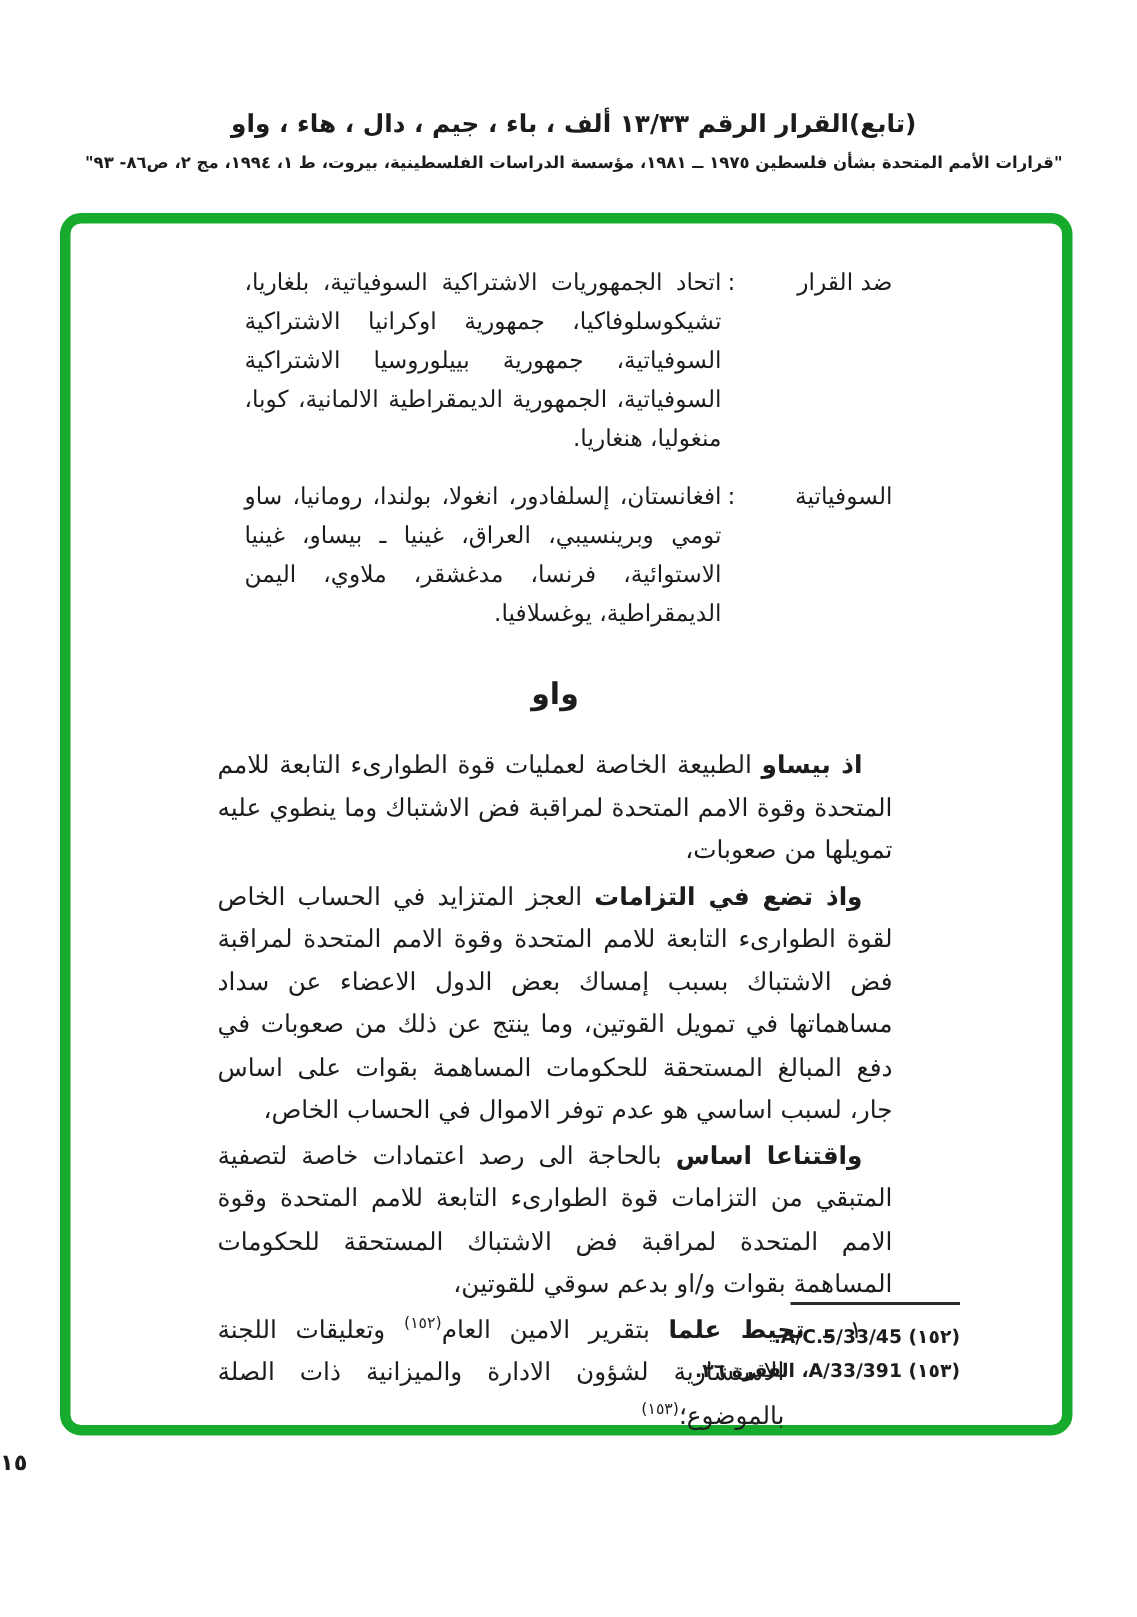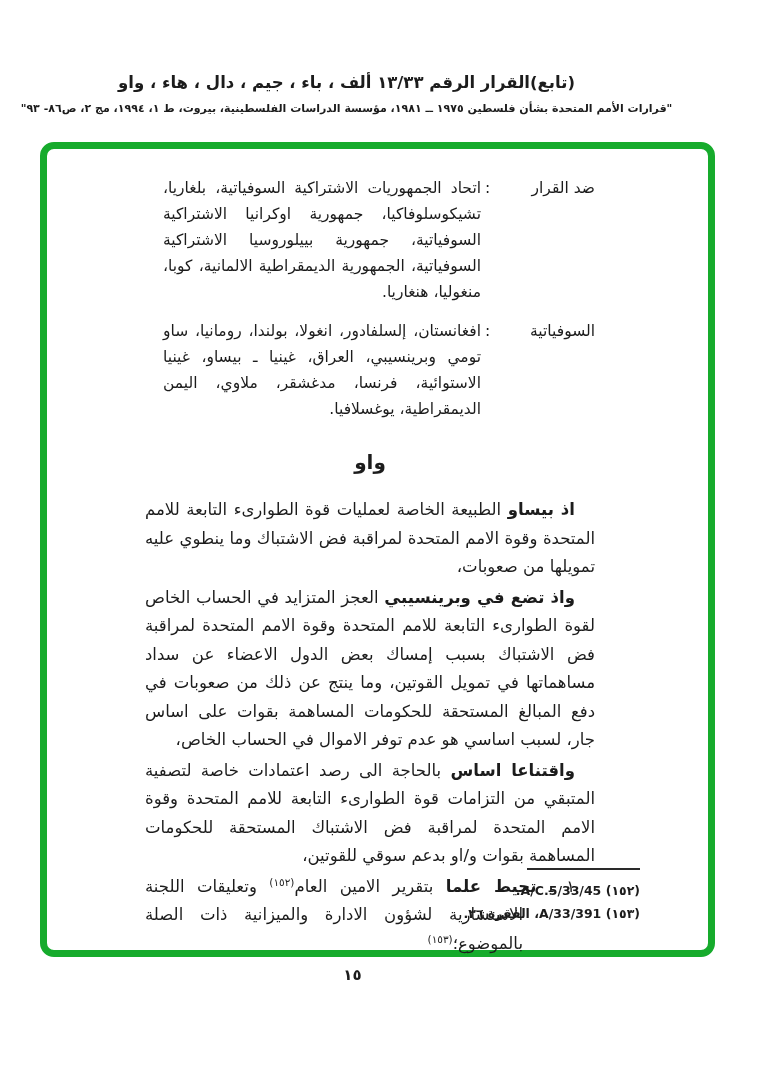--- a/index.html
+++ b/index.html
@@ -1,21 +1,21 @@
 <!DOCTYPE html>
 <html lang="ar"><head>
 <meta charset="utf-8">
 <style>
   html,body{margin:0;padding:0;}
   body{
     width:758px;height:1078px;position:relative;background:#ffffff;
     font-family:"DejaVu Sans", sans-serif;color:#1c1c1c;overflow:hidden;
   }
   
-  .doc-header{position:absolute;top:72px;left:0;width:693px;text-align:center;direction:rtl;}
+  .doc-header{position:absolute;top:72px;left:0;width:693px;text-align:center;direction:rtl;padding-left:36px;}
   .doc-header .h1{font-size:16.5px;font-weight:bold;line-height:22px;}
   .doc-header .h2{font-size:11px;font-weight:bold;line-height:16px;margin-top:7px;letter-spacing:0;}
   
   .frame{
     position:absolute;left:40px;top:142px;width:661px;height:801px;
     border:7px solid #16ab2c;border-radius:14px;background:#ffffff;
   }
   
   .content{position:absolute;top:26px;right:113px;left:98px;direction:rtl;}
   .hang{display:flex;align-items:flex-start;font-size:15.5px;line-height:26px;margin:0 0 13px 0;}
@@ -26,21 +26,21 @@
   .body-p{font-size:16.5px;line-height:28.5px;text-align:justify;text-indent:20px;margin:0 0 2px 0;}
   .body-p b{font-weight:bold;}
   .item-p{font-size:16.5px;line-height:28.5px;text-align:justify;margin:0;
           padding-right:72px;text-indent:-52px;}
   sup{font-size:10.5px;vertical-align:super;line-height:0;}
   
   .footnotes{position:absolute;right:68px;top:719px;direction:rtl;text-align:right;font-size:12.5px;font-weight:bold;}
   .fn-rule{width:113px;height:0;border-top:2px solid #2a2a2a;margin:0 0 9px 0;}
   .fn-line{line-height:23px;white-space:nowrap;}
   
-  .page-num{position:absolute;top:966px;left:0;width:705px;text-align:center;
+  .page-num{position:absolute;top:966px;left:0;width:705px;text-align:left;
             font-size:15px;font-weight:bold;direction:rtl;}
 </style>
 </head>
 <body>
 
 <div class="doc-header">
   <div class="h1">(تابع)القرار الرقم ١٣/٣٣ ألف ، باء ، جيم ، دال ، هاء ، واو</div>
   <div class="h2">"قرارات الأمم المتحدة بشأن فلسطين ١٩٧٥ ــ ١٩٨١، مؤسسة الدراسات الفلسطينية، بيروت، ط ١، ١٩٩٤، مج ٢، ص٨٦- ٩٣"</div>
 </div>
 
@@ -62,21 +62,21 @@
         <span>:</span>
       </div>
       <div class="htext">افغانستان، إلسلفادور، انغولا، بولندا، رومانيا، ساو تومي وبرينسيبي، العراق، غينيا ـ بيساو، غينيا الاستوائية، فرنسا، مدغشقر، ملاوي، اليمن الديمقراطية، يوغسلافيا.</div>
     </div>
 
     <div class="sec-head">واو</div>
 
 
     <p class="body-p"><b>اذ بيساو</b><span> الطبيعة الخاصة لعمليات قوة الطوارىء التابعة للامم المتحدة وقوة الامم المتحدة لمراقبة فض الاشتباك وما ينطوي عليه تمويلها من صعوبات،</span></p>
 
-    <p class="body-p"><b>واذ تضع في وبرينسيبي</b><span> العجز المتزايد في الحساب الخاص لقوة الطوارىء التابعة للامم المتحدة وقوة الامم المتحدة لمراقبة فض الاشتباك بسبب إمساك بعض الدول الاعضاء عن سداد مساهماتها في تمويل القوتين، وما ينتج عن ذلك من صعوبات في دفع المبالغ المستحقة للحكومات المساهمة بقوات على اساس جار، لسبب اساسي هو عدم توفر الاموال في الحساب الخاص،</span></p>
+    <p class="body-p"><b>واذ تضع في التزامات</b><span> العجز المتزايد في الحساب الخاص لقوة الطوارىء التابعة للامم المتحدة وقوة الامم المتحدة لمراقبة فض الاشتباك بسبب إمساك بعض الدول الاعضاء عن سداد مساهماتها في تمويل القوتين، وما ينتج عن ذلك من صعوبات في دفع المبالغ المستحقة للحكومات المساهمة بقوات على اساس جار، لسبب اساسي هو عدم توفر الاموال في الحساب الخاص،</span></p>
 
     <p class="body-p"><b>واقتناعا اساس</b><span> بالحاجة الى رصد اعتمادات خاصة لتصفية المتبقي من التزامات قوة الطوارىء التابعة للامم المتحدة وقوة الامم المتحدة لمراقبة فض الاشتباك المستحقة للحكومات المساهمة بقوات و/او بدعم سوقي للقوتين،</span></p>
 
     <p class="item-p"><span>١ ـ </span><b>تحيط علما</b><span> بتقرير الامين العام</span><sup>(١٥٢)</sup><span>  وتعليقات اللجنة الاستشارية لشؤون الادارة والميزانية ذات الصلة بالموضوع؛</span><sup>(١٥٣)</sup></p>
 
   </div>
 
   <div class="footnotes">
     <div class="fn-rule"></div>
     <div class="fn-line">(١٥٢) A/C.5/33/45.</div>

